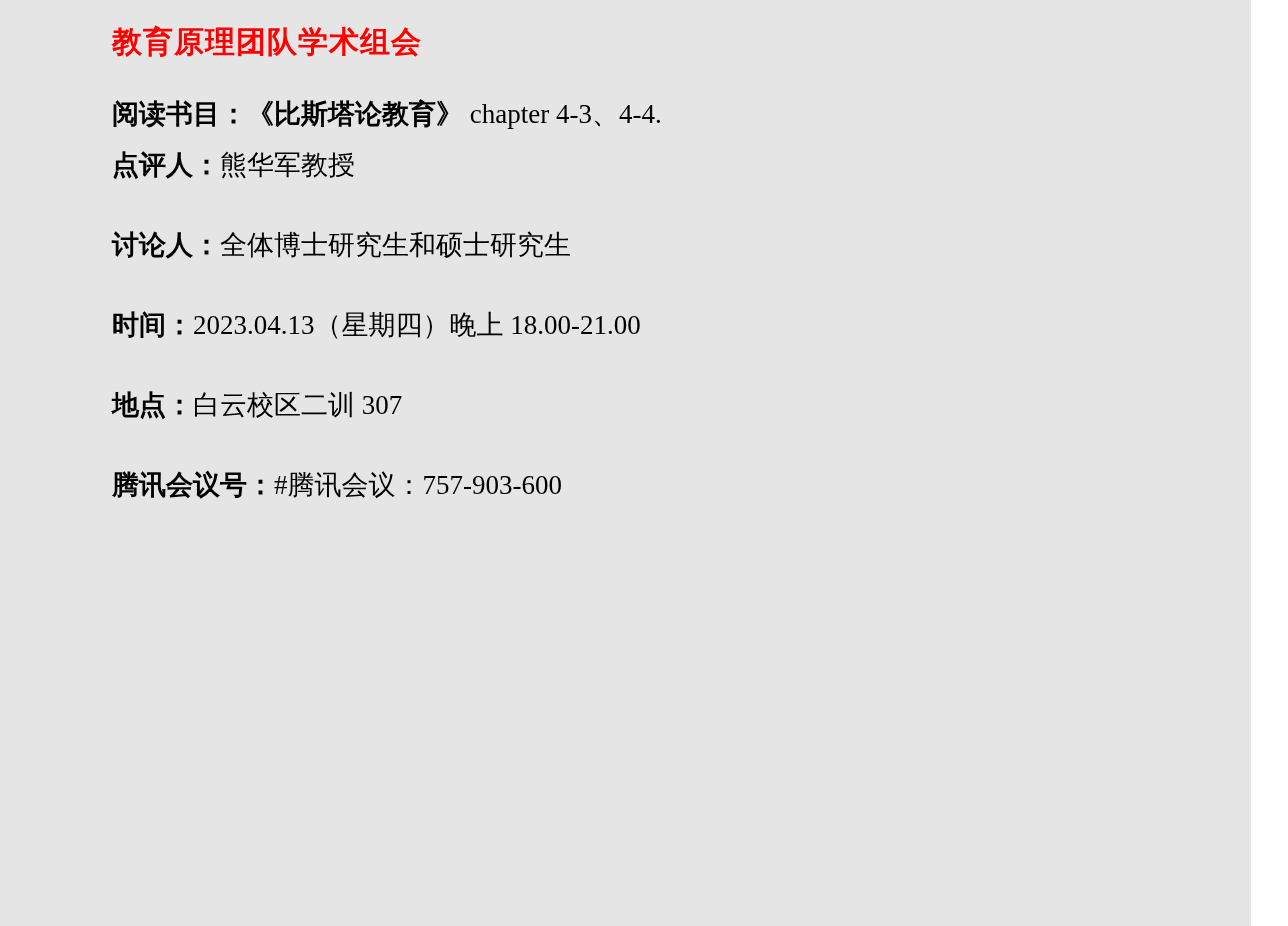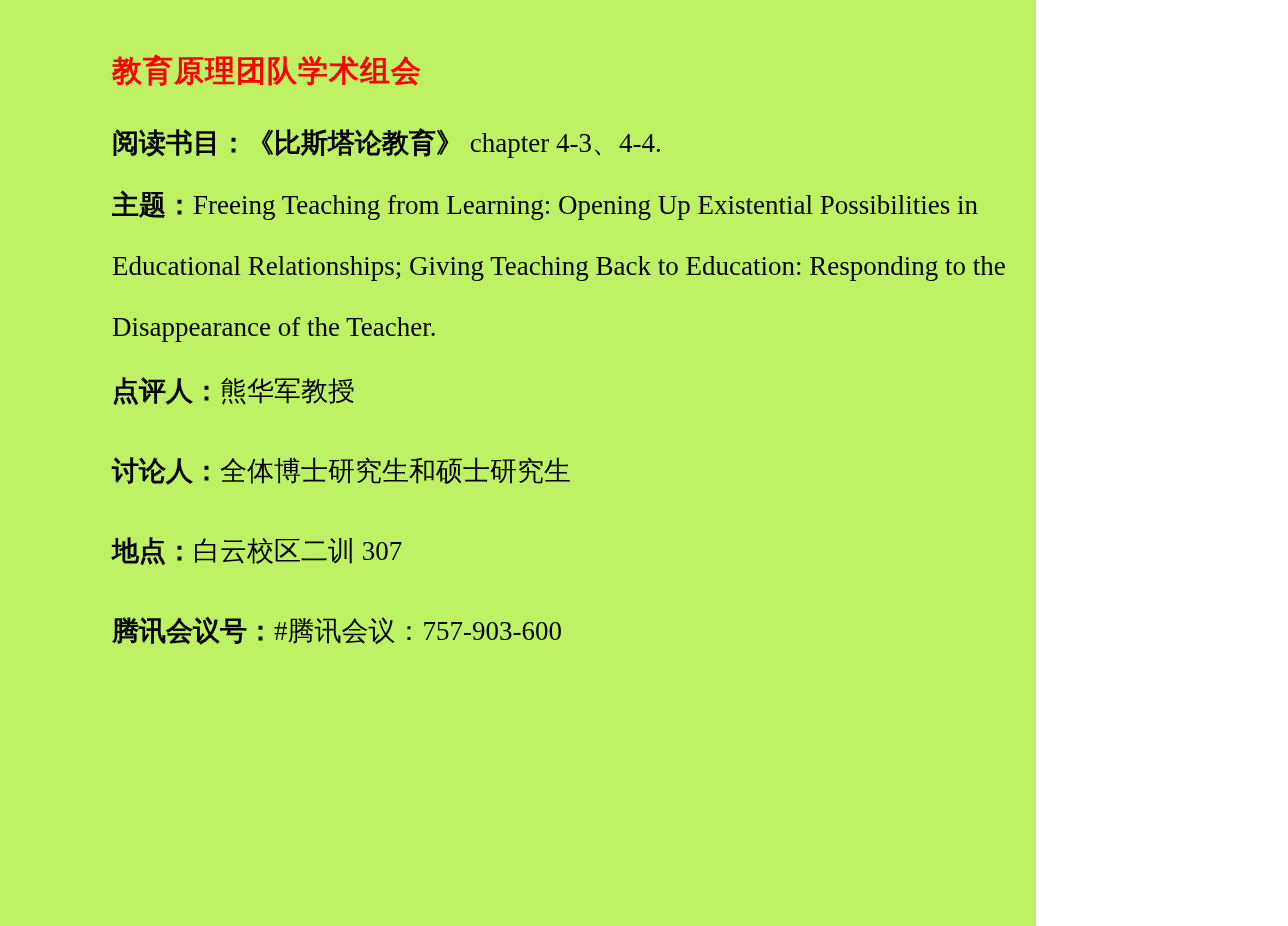--- a/index.html
+++ b/index.html
@@ -2,26 +2,26 @@
 <html><head>
 <meta charset="utf-8">
 <style>
   html, body {
     margin: 0;
     padding: 0;
     background: #ffffff;
   }
   .page {
     position: relative;
-    width: 1036px;
+    width: 1251px;
     height: 926px;
-    background: #bef264;
+    background: #e5e5e5;
     overflow: hidden;
     box-sizing: border-box;
-    padding: 52px 100px 0 112px;
+    padding: 23px 100px 0 112px;
   }
   .doc-title {
     font-family: "Liberation Sans", "DejaVu Sans", sans-serif;
     font-weight: bold;
     font-size: 30px;
     line-height: 38px;
     color: #ff0000;
     letter-spacing: 1px;
     margin: 0 0 34px 0;
   }
@@ -71,37 +71,33 @@
 <body>
 
 <div class="page">
 
   <h1 class="doc-title" style="color: rgb(255, 0, 0);">教育原理团队学术组会</h1>
 
   <p class="row row-reading">
     <span class="label">阅读书目：</span><span class="value-bold">《比斯塔论教育》</span><span class="value"> chapter 4-3、4-4.</span>
   </p>
 
-  <div class="topic-para">
-    <div>
-      <span class="label">主题：</span><span class="topic-line">Freeing Teaching from Learning: Opening Up Existential Possibilities in</span>
-    </div>
-    <div class="topic-line">Educational Relationships; Giving Teaching Back to Education: Responding to the</div>
-    <div class="topic-line">Disappearance of the Teacher.</div>
-  </div>
 
 
   <p class="row">
     <span class="label">点评人：</span><span class="value">熊华军教授</span>
   </p>
 
   <p class="row">
     <span class="label">讨论人：</span><span class="value">全体博士研究生和硕士研究生</span>
   </p>
 
+  <p class="row">
+    <span class="label">时间：</span><span class="value">2023.04.13（星期四）晚上 18.00-21.00</span>
+  </p>
 
   <p class="row">
     <span class="label">地点：</span><span class="value">白云校区二训 307</span>
   </p>
 
   <p class="row row-meeting">
     <span class="label">腾讯会议号：</span><span class="value">#腾讯会议：757-903-600</span>
   </p>
 
 

